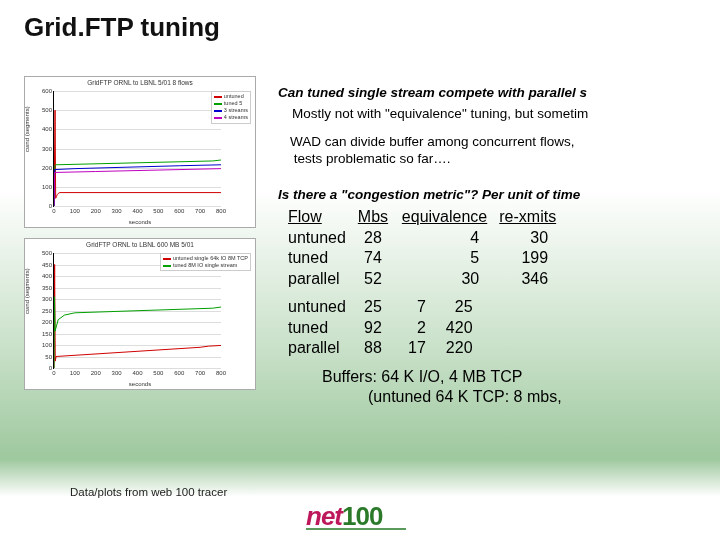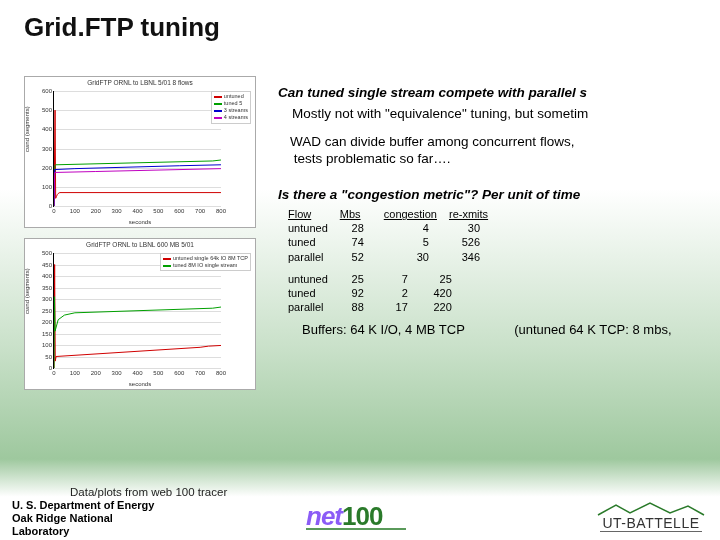--- a/index.html
+++ b/index.html
@@ -52,36 +52,36 @@
     flex: 1;
     padding: 20px 0 0 8px;
     font-size: 13.5px;
     color: #000;
     line-height: 1.28;
   }
   .right-col .q { font-style: italic; font-weight: bold; margin-bottom: 4px; }
   .right-col .ans { margin: 0 0 10px 14px; }
   .right-col .note { margin: 0 0 19px 12px; }
   .table-wrap { margin-left: 10px; }
-  .tbl { border-collapse: collapse; font-size: 11px; margin-bottom: 8px; }
+  .tbl { border-collapse: collapse; font-size: 16px; margin-bottom: 8px; }
   .tbl td { padding: 0 12px 0 0; text-align: left; }
   .tbl .hd td { text-decoration: underline; }
   .tbl .num { text-align: right; padding-right: 20px; min-width: 44px; }
-  .buffers { margin: 6px 0 0 24px; font-size: 13px; }
+  .buffers { margin: 6px 0 0 44px; font-size: 16px; }
   .untuned-note { display: inline-block; margin-left: 46px; }
 
   .footer {
     position: absolute;
     left: 0; right: 0; bottom: 2px;
     height: 52px;
   }
   .caption { position: absolute; left: 70px; bottom: 40px; font-size: 11.5px; color: #222; }
   .affil { position: absolute; left: 12px; bottom: 0; font-size: 11px; font-weight: bold; line-height: 1.18; }
   .net100 { position: absolute; left: 306px; bottom: 8px; font-family: Arial; }
-  .net100 .net { font-size: 26px; font-weight: bold; color: #8b5cf6; font-style: italic; letter-spacing: -1px; }
+  .net100 .net { font-size: 26px; font-weight: bold; color: #be185d; font-style: italic; letter-spacing: -1px; }
   .net100 .hundred { font-size: 26px; font-weight: bold; color: #2a7a2a; letter-spacing: -1px; }
   .net100 .bar { display:block; width: 100px; height:2px; background:#5a9a5a; margin-top:-4px; }
   .utb { position: absolute; right: 14px; bottom: 6px; text-align: center; font-family: Arial; }
   .utb svg { display: block; margin: 0 auto -3px auto; }
   .utb .txt { font-size: 14px; letter-spacing: 0.5px; color: #333; border-bottom: 1px solid #666; padding: 0 2px; }
 </style>
 </head>
 <body>
 
 <div class="title">Grid.FTP tuning</div>
@@ -205,36 +205,36 @@
       <span>WAD can divide buffer among concurrent flows,</span><br>
       &nbsp;<span>tests problematic so far….</span>
     </div>
     <div class="q" style="margin-top:6px">Is there a "congestion metric"?  Per unit of time</div>
     <div class="table-wrap">
       <table class="tbl">
         <tbody>
             <tr class="hd">
           <td>Flow</td>
           <td>Mbs</td>
-          <td>congestion</td>
+          <td>equivalence</td>
           <td>re-xmits</td>
         </tr>
         </tbody>
           <tbody id="tbody1">
             <tr>
               <td>untuned</td>
               <td class="num">28</td>
               <td class="num">4</td>
               <td class="num">30</td>
             </tr>
             <tr>
               <td>tuned</td>
               <td class="num">74</td>
               <td class="num">5</td>
-              <td class="num">526</td>
+              <td class="num">199</td>
             </tr>
             <tr>
               <td>parallel</td>
               <td class="num">52</td>
               <td class="num">30</td>
               <td class="num">346</td>
             </tr>
           </tbody>
       </table>
       <table class="tbl">
@@ -262,28 +262,17 @@
     </div>
     <div class="buffers">
       <span>Buffers: 64 K I/O,  4 MB TCP</span>
       <span class="untuned-note">(untuned 64 K TCP: 8 mbs,</span>
     </div>
   </div>
 </div>
 
 <div class="footer">
   <div class="caption">Data/plots from web 100 tracer</div>
-  <div class="affil">
-    <span>U. S. Department of Energy</span><br>
-    <span>Oak Ridge National</span><br>
-    <span>Laboratory</span>
-  </div>
   <div class="net100">
     <span class="net">net</span><span class="hundred">100</span>
     <span class="bar"></span>
   </div>
-  <div class="utb">
-    <svg width="110" height="16">
-      <polyline points="2,14 20,4 34,12 54,2 74,12 92,5 108,14" fill="none" stroke="#2a7a2a" stroke-width="1.5"></polyline>
-    </svg>
-    <span class="txt">UT-BATTELLE</span>
-  </div>
 </div>
 
 </body></html>

